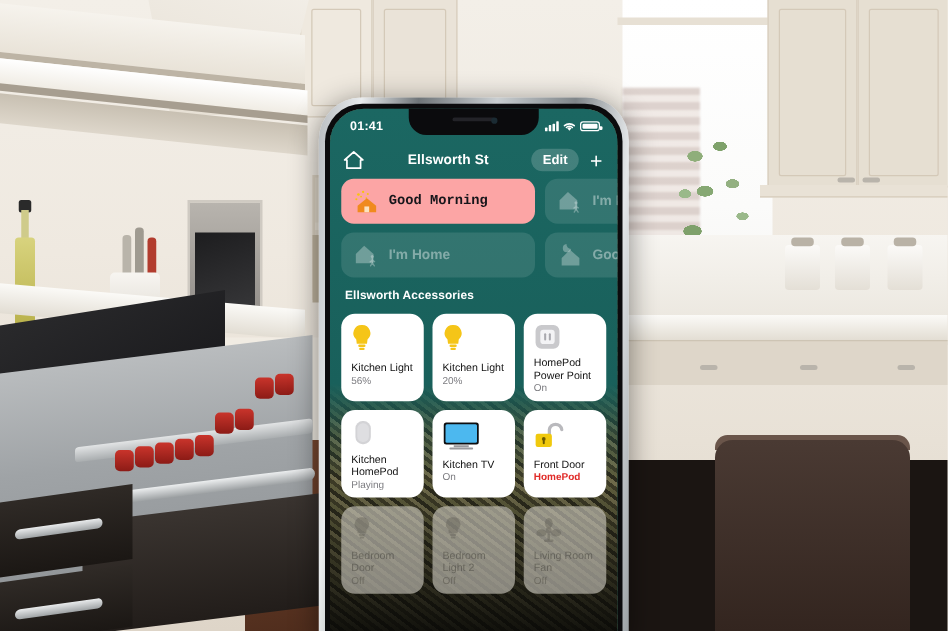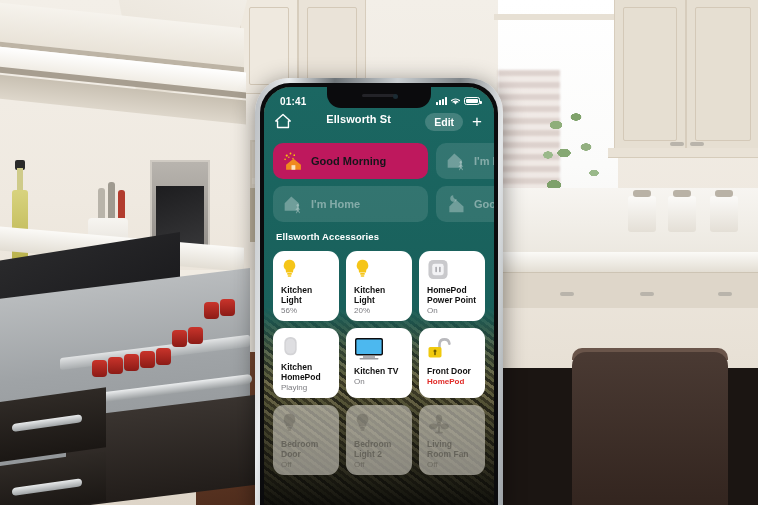--- a/index.html
+++ b/index.html
@@ -300,21 +300,21 @@
   .batt {
     width:16px; height:8px; border:1px solid #fff; border-radius:2.5px;
     position:relative; padding:1px;
   }
   .batt::after{content:"";position:absolute;right:-2.5px;top:2.5px;width:1.5px;height:3px;background:#fff;border-radius:0 1px 1px 0;}
   .batt i{display:block;width:100%;height:100%;background:#fff;border-radius:1px;}
 
   
   .navbar {
     position:absolute; top:26px; left:0; right:0; height:30px;
-    display:flex; align-items:flex-start; padding:0 10px; z-index:5; color:#fff;
+    display:flex; align-items:center; padding:0 10px; z-index:5; color:#fff;
   }
   .nav-title {
     flex:1; text-align:center; font-size:11px; font-weight:600; letter-spacing:.1px;
   }
   .nav-edit {
     background: rgba(255,255,255,.18);
     padding: 3px 9px; border-radius: 11px;
     font-size:10.5px; font-weight:600; color:#fff;
   }
   .nav-plus { font-size:17px; font-weight:300; color:#fff; margin-left:7px; line-height:1; padding:0 2px; }
@@ -331,33 +331,33 @@
     width: 318px;
   }
   .scene {
     height: 36px; border-radius: 10px;
     display:flex; align-items:center; gap:8px; padding: 0 10px;
     background: rgba(255,255,255,.11);
     color: rgba(255,255,255,.40);
     font-size: 11px; font-weight: bold;
     overflow:hidden; white-space:nowrap;
   }
-  .scene.active { background:#be185d; color:#15151a; }
+  .scene.active { background:#fca5a5; color:#15151a;font-family:Liberation Mono, monospace; }
   .scene-ico { width:20px; height:20px; flex:none; }
 
   .acc-grid {
     display:grid; grid-template-columns: repeat(3, 1fr); gap:7px;
     margin-top: 9px;
   }
   .acc {
     background:#fff; border-radius:11px; height:70px;
     padding:8px 7px 6px 8px; display:flex; flex-direction:column;
   }
   .acc-ico { height:26px; margin-bottom:4px; }
-  .acc-name { font-size:8.5px; font-weight:bold; color:#111; line-height:1.18; }
+  .acc-name { font-size:8.5px; font-weight:normal; color:#111; line-height:1.18; }
   .acc-state { font-size:8px; color:#7c7c80; margin-top:1px; }
   .acc-state.alert { color:#e02b28; font-weight:bold; }
   .acc.off {
     background: rgba(205,202,192,.62);
   }
   .acc.off .acc-name { color: rgba(70,68,60,.55); }
   .acc.off .acc-state { color: rgba(70,68,60,.45); }
 </style>
 </head>
 <body>

